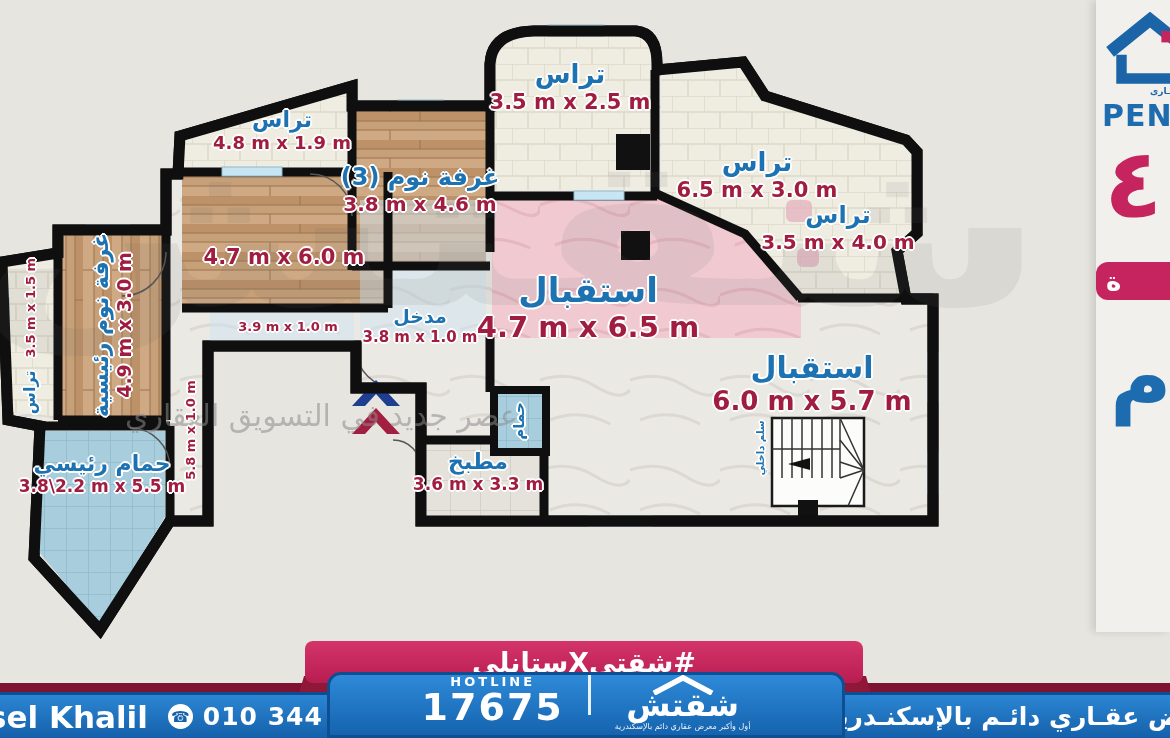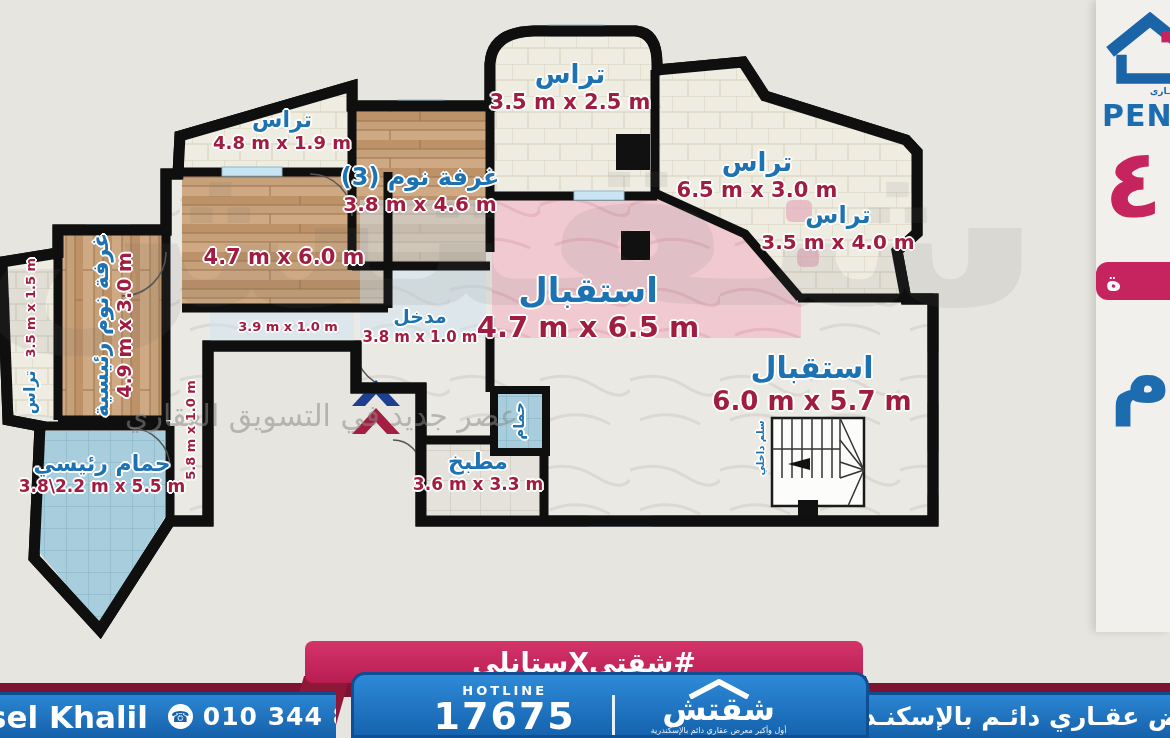--- a/index.html
+++ b/index.html
@@ -47,22 +47,22 @@
   .agent-phone{font-size:25px;font-weight:bold;white-space:nowrap;letter-spacing:1px;}
   .bar-right-text{font-size:25px;font-weight:bold;white-space:nowrap;margin-right:-14px;}
   .ribbon{position:absolute;left:305px;top:641px;width:558px;height:42px;z-index:7;
           background:linear-gradient(180deg,#d4346a,#b81d52);border-radius:8px;
           display:flex;align-items:center;justify-content:center;color:#fff;font-weight:bold;font-size:27px;}
   .wing{position:absolute;top:676px;width:46px;height:56px;background:#8f1838;z-index:6;}
   .wing.l{left:296px;transform:skewX(-16deg);}
   .wing.r{left:828px;transform:skewX(16deg);}
   .banner-center{position:absolute;left:327px;top:672px;width:518px;height:66px;z-index:8;
                  background:linear-gradient(180deg,#2e8ad8,#1563ae);border:3px solid #0d4f92;
-                 border-radius:14px 14px 0 0;box-sizing:border-box;display:flex;align-items:flex-end;
-                 justify-content:center;gap:36px;color:#fff;margin-left:24px;}
+                 border-radius:14px 14px 0 0;box-sizing:border-box;display:flex;align-items:flex-start;
+                 justify-content:center;gap:24px;color:#fff;}
   .hotline{display:flex;flex-direction:column;align-items:center;line-height:1;}
   .hotline-label{font-size:13px;font-weight:bold;letter-spacing:3px;}
   .hotline-number{font-size:38px;font-weight:bold;letter-spacing:2px;}
   .center-div{width:3px;height:40px;background:rgba(255,255,255,.9);}
   .brand-block{display:flex;flex-direction:column;align-items:center;line-height:1;}
   .brand-word{font-size:32px;font-weight:bold;margin-top:-6px;}
   .brand-sub{font-size:8px;opacity:.92;margin-top:2px;white-space:nowrap;}
 </style>
 </head>
 <body>

